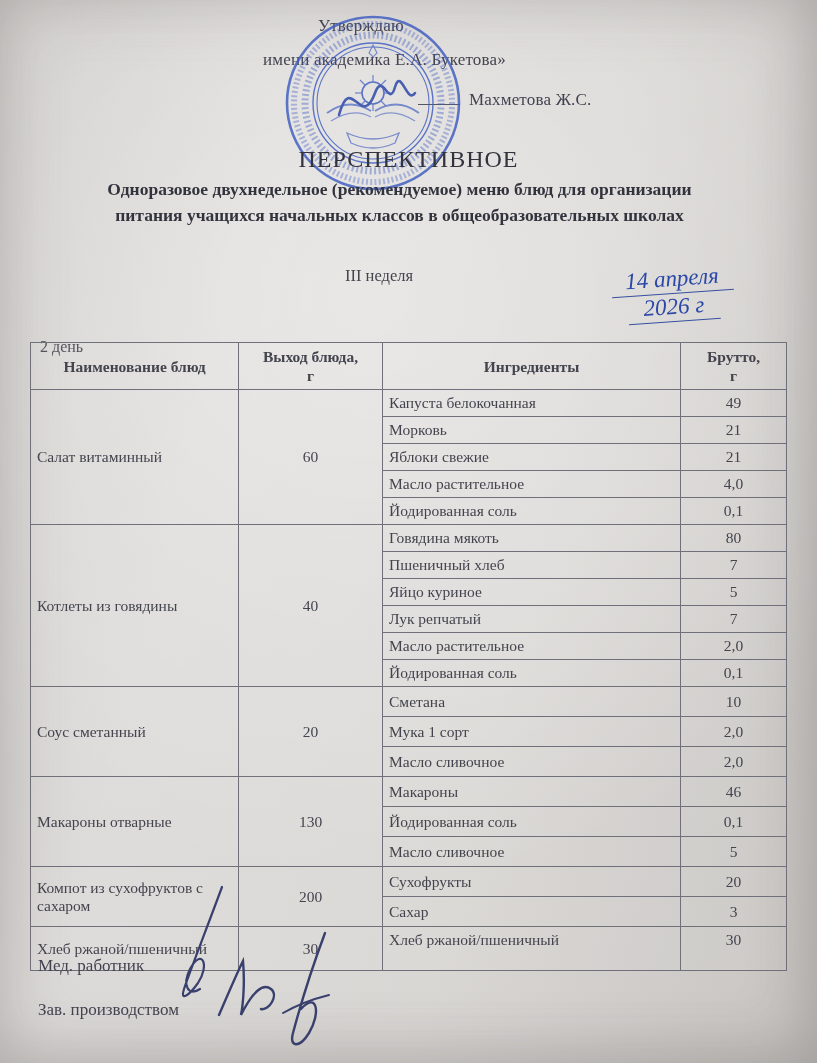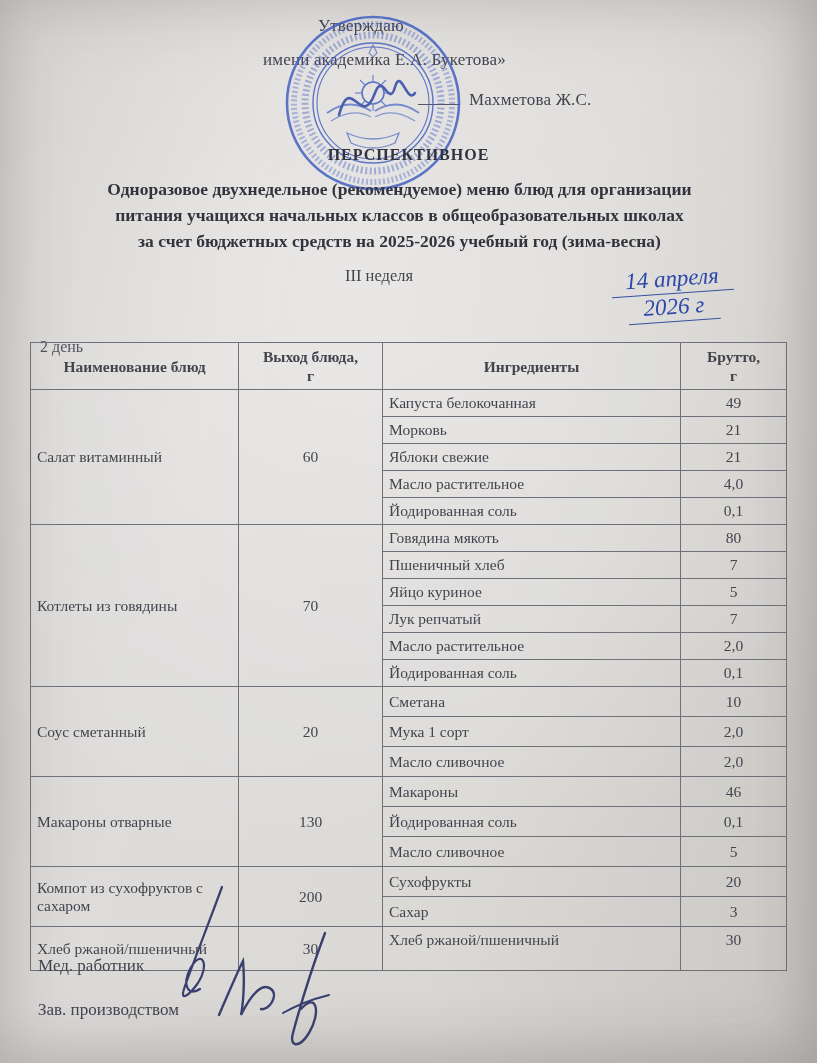--- a/index.html
+++ b/index.html
@@ -6,21 +6,21 @@
   body{width:817px;height:1063px;overflow:hidden;
        font-family:"Liberation Serif","DejaVu Serif",serif;}
   #page{position:relative;width:817px;height:1063px;
     background:
       radial-gradient(120% 90% at 45% 28%, rgba(255,255,255,.38), rgba(255,255,255,0) 62%),
       linear-gradient(103deg,#cfcdca 0%,#dcdad8 28%,#d9d7d4 62%,#c7c4c1 100%);
     box-shadow: inset 0 0 70px rgba(95,92,88,.22), inset -10px -14px 50px rgba(105,102,98,.18);
     color:#3e3e46;}
   .abs{position:absolute;}
   .hdr{font-size:17px;letter-spacing:.2px;color:#434350;}
-  .title-main{width:817px;text-align:center;font-size:16px;font-weight:bold;color:#33333d;letter-spacing:1px;}
+  .title-main{width:817px;text-align:center;font-size:24px;font-weight:normal;color:#33333d;letter-spacing:1px;}
   .subtitle{width:799px;text-align:center;font-size:17.5px;font-weight:bold;color:#33333d;line-height:26px;}
   .week{width:758px;text-align:center;font-size:16.5px;color:#45454f;}
   .day{font-size:16px;color:#4a4a55;}
   .hand{color:#2b47a8;font-style:italic;transform:rotate(-4deg);font-size:23px;line-height:26px;text-align:center;}
   .hand .l1{display:inline-block;border-bottom:1.5px solid #36509f;padding:0 14px 1px 14px;}
   .hand .l2{display:block;border-bottom:1.5px solid #36509f;width:92px;margin:0 auto;padding-bottom:1px;}
   table.menu{border-collapse:collapse;table-layout:fixed;width:756px;background:rgba(255,255,255,.06);}
   table.menu td,table.menu th{border:1.5px solid #70707a;padding:1px 6px;vertical-align:middle;
       font-size:15.5px;color:#44444e;overflow:hidden;}
   th{font-weight:bold;color:#383842;line-height:19px;height:44px;}
@@ -71,21 +71,20 @@
       </g>
 
       <path d="M56,102 C68,58 78,118 92,80 C100,58 106,96 112,74 C118,54 124,92 132,80" fill="none" stroke="#2742a6" stroke-width="2.6" stroke-linecap="round"></path>
     </svg>
   </div>
 
   <div class="abs title-main" style="left:0;top:146px;">ПЕРСПЕКТИВНОЕ</div>
   <div class="abs subtitle" style="left:0;top:176px;">
     <div>Одноразовое двухнедельное (рекомендуемое) меню блюд для организации</div>
     <div>питания учащихся начальных классов в общеобразовательных школах</div>
-    <div>за счет бюджетных средств на 2025-2026 учебный год (зима-весна)</div>
   </div>
 
   <div class="abs week" style="left:0;top:266px;">III неделя</div>
   <div class="abs day" style="left:40px;top:296px;margin-top:42px;">2 день</div>
   <div class="abs hand" style="left:568px;top:266px;width:210px;">
     <span class="l1">14 апреля</span>
     <span class="l2">2026 г</span>
   </div>
 
   <table class="menu abs" style="left:30px;top:342px;">
@@ -131,21 +130,21 @@
           <td class="c-ing">Масло растительное</td>
           <td class="c-gross">4,0</td>
         </tr>
     <tr>
           <td class="c-ing">Йодированная соль</td>
           <td class="c-gross">0,1</td>
         </tr>
 
     <tr>
       <td class="c-name" rowspan="6">Котлеты из говядины</td>
-      <td class="c-out" rowspan="6">70</td>
+      <td class="c-out" rowspan="6">40</td>
       <td class="c-ing">Говядина мякоть</td>
       <td class="c-gross">80</td>
     </tr>
     <tr>
           <td class="c-ing">Пшеничный хлеб</td>
           <td class="c-gross">7</td>
         </tr>
     <tr>
           <td class="c-ing">Яйцо куриное</td>
           <td class="c-gross">5</td>

